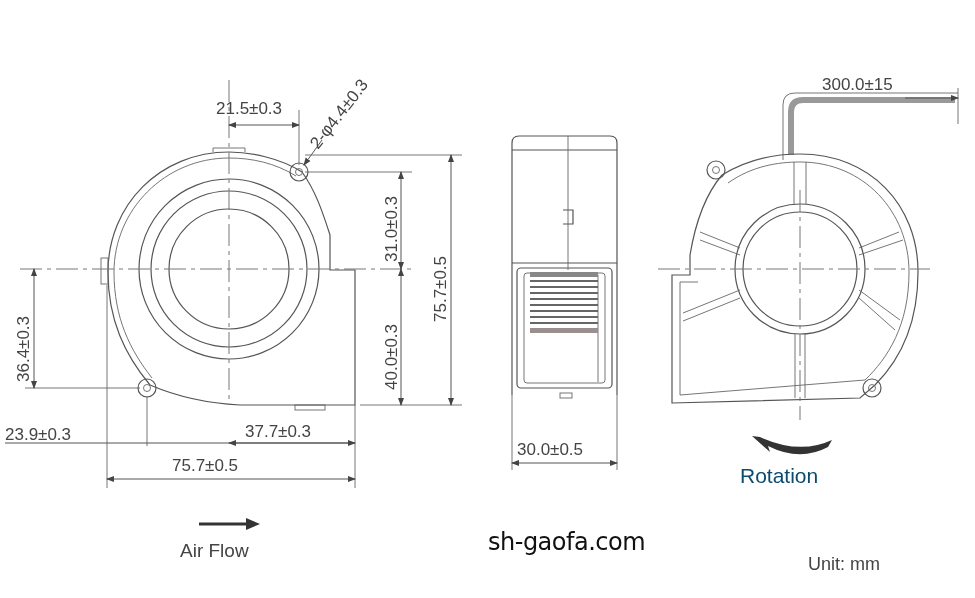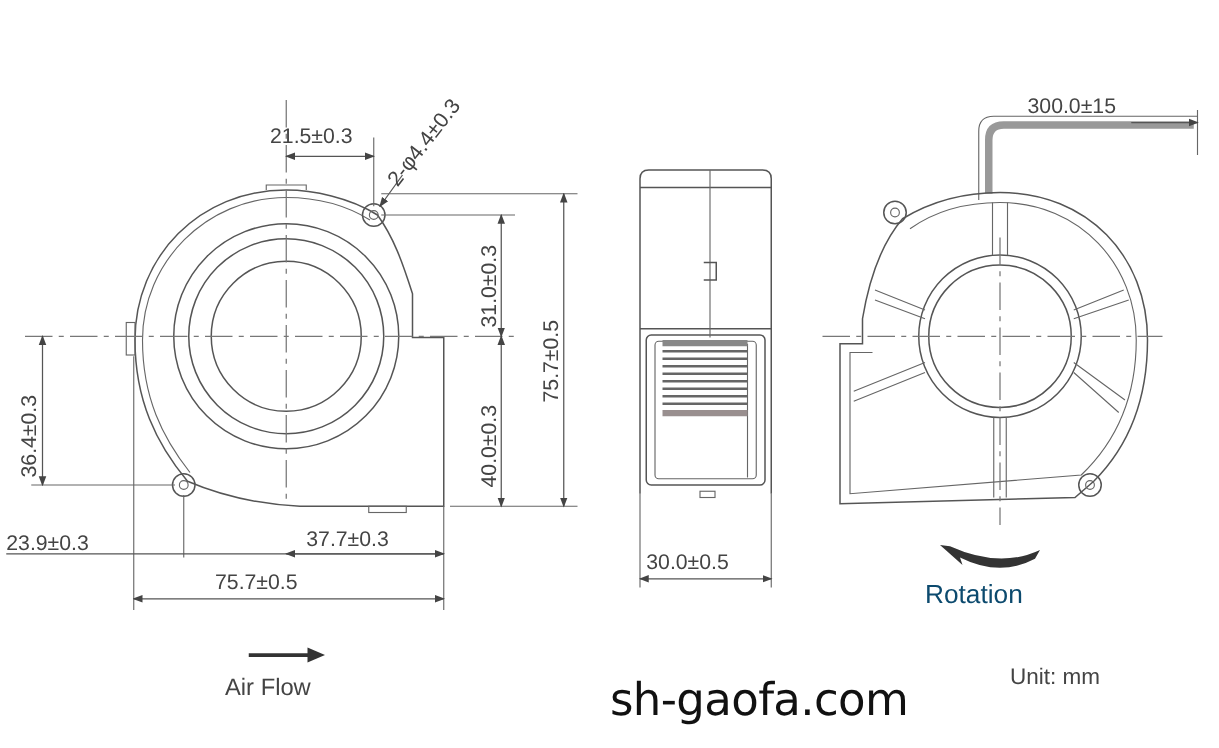--- a/index.html
+++ b/index.html
@@ -4,22 +4,22 @@
 <style>
   html, body { margin:0; padding:0; background:#ffffff; }
   body { width:975px; height:598px; position:relative; overflow:hidden; font-family:"Liberation Sans", sans-serif; }
   svg#drawing { position:absolute; left:0; top:0; }
   .ln { stroke:#555; stroke-width:1.2; fill:none; }
   .thin { stroke:#666; stroke-width:0.9; fill:none; }
   .cl { stroke:#777; stroke-width:1; fill:none; stroke-dasharray:22 5 4 5; }
   .dim { stroke:#555; stroke-width:1; fill:none; }
   .txt { font-family:"Liberation Sans", sans-serif; fill:#444; font-size:17px; }
   .lbl { position:absolute; font-family:"Liberation Sans", sans-serif; color:#444; }
-  #watermark { position:absolute; left:488px; top:528px; font-family:"DejaVu Sans", sans-serif; font-size:36px; color:#111; letter-spacing:-0.5px;margin-top:12px; }
-  #unit { position:absolute; left:808px; top:531px; font-size:18px; color:#444; }
+  #watermark { position:absolute; left:488px; top:528px; font-family:"DejaVu Sans", sans-serif; font-size:24px; color:#111; letter-spacing:-0.5px; }
+  #unit { position:absolute; left:808px; top:554px; font-size:18px; color:#444; }
   #airflow { position:absolute; left:180px; top:540px; font-size:19px; color:#444; }
   #rotation { position:absolute; left:740px; top:464px; font-size:21px; color:#0c4a6e; }
 </style>
 </head>
 <body>
 
 <svg id="drawing" width="975" height="598" viewBox="0 0 975 598" xmlns="http://www.w3.org/2000/svg">
   <defs>
     <marker id="arr" markerWidth="8" markerHeight="8" refX="7" refY="4" orient="auto-start-reverse" markerUnits="userSpaceOnUse">
       <path d="M0,1 L8,4 L0,7 Z" fill="#444"></path>

